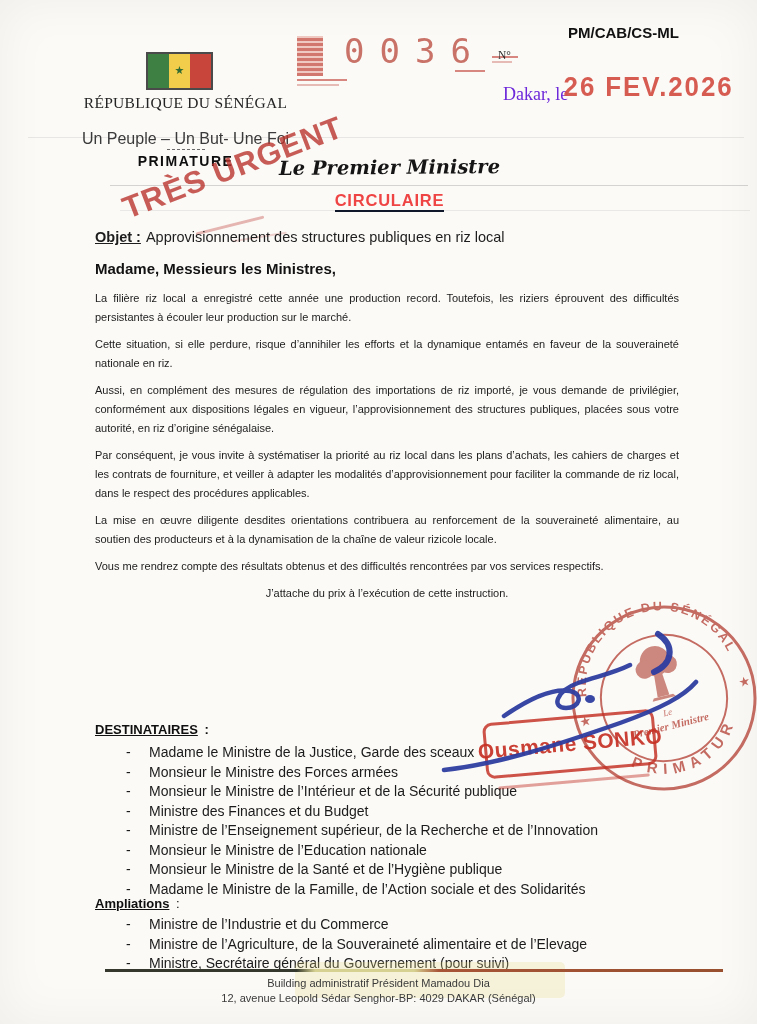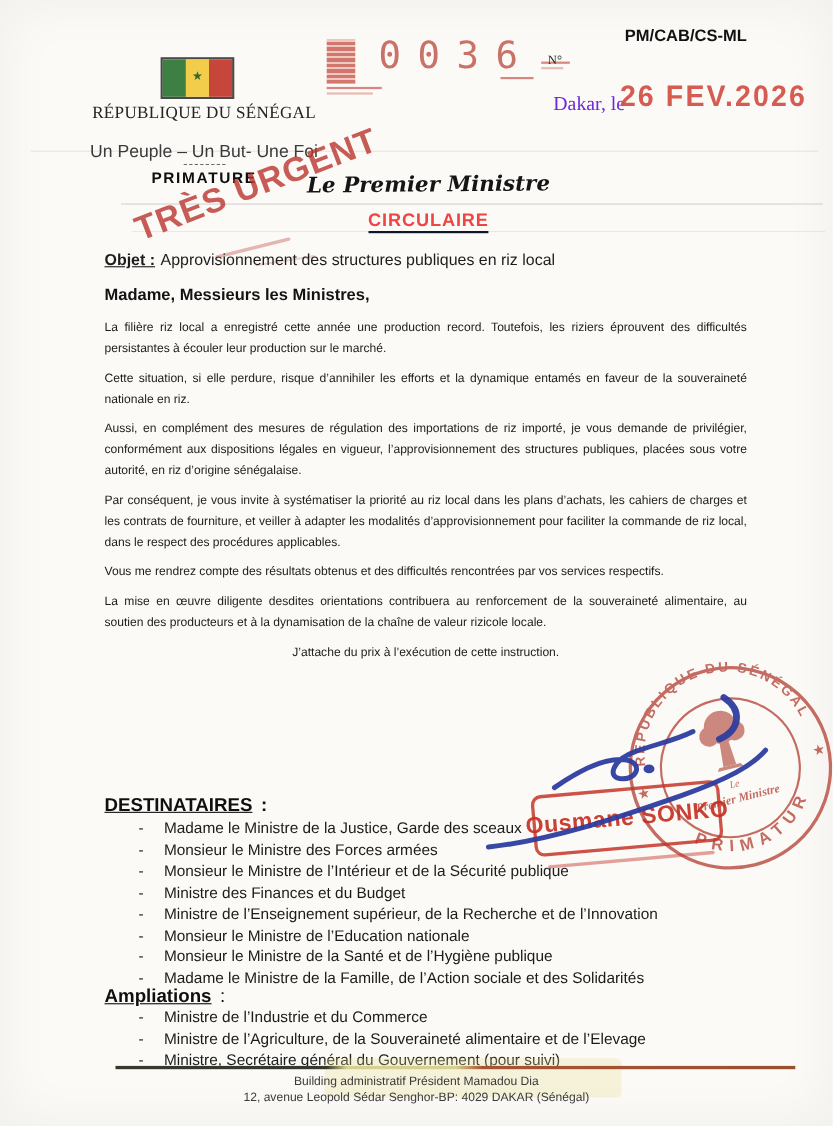--- a/index.html
+++ b/index.html
@@ -42,21 +42,21 @@
      border-bottom:2px solid #0f172a;padding-bottom:1px;}
   
   .objet{left:95px;top:229px;width:584px;font-size:14.5px;}
   .bold-u{font-weight:bold;text-decoration:underline;}
   .objet .txt{margin-left:5px;}
   .salutation{left:95px;top:260px;font-weight:bold;font-size:15px;color:#121212;}
   .body{left:95px;top:289px;width:584px;font-size:11px;line-height:19px;color:#1c1c1c;}
   .body p{margin:0 0 8px 0;text-align:justify;}
   .body p:last-child{text-align:center;}
   
-  .listlabel{font-size:17px;color:#0f0f0f;}
+  .listlabel{font-size:13px;color:#0f0f0f;}
   .list{width:600px;font-size:14px;color:#1b1b1b;}
   .li{display:flex;line-height:19.5px;}
   .li .dash{padding-left:31px;width:23px;box-sizing:content-box;}
   .li .txt{flex:1;}
   
   .seal{left:566px;top:600px;opacity:.88;transform:rotate(-14deg);z-index:2;}
   .sonko{left:484px;top:716px;width:172px;height:56px;transform:rotate(-5deg);z-index:3;
      border:3.5px solid rgba(196,52,40,.85);border-radius:9px;box-sizing:border-box;
      display:flex;align-items:center;justify-content:center;
      font-size:21px;font-weight:bold;letter-spacing:.5px;color:rgba(198,48,36,.92);white-space:nowrap;}
@@ -118,22 +118,22 @@
     <span class="bold-u">Objet :</span><span class="txt">Approvisionnement des structures publiques en riz local</span>
   </div>
 
   <div class="abs salutation">Madame, Messieurs les Ministres,</div>
 
   <div class="abs body">
     <p>La filière riz local a enregistré cette année une production record. Toutefois, les riziers éprouvent des difficultés persistantes à écouler leur production sur le marché.</p>
     <p>Cette situation, si elle perdure, risque d’annihiler les efforts et la dynamique entamés en faveur de la souveraineté nationale en riz.</p>
     <p>Aussi, en complément des mesures de régulation des importations de riz importé, je vous demande de privilégier, conformément aux dispositions légales en vigueur, l’approvisionnement des structures publiques, placées sous votre autorité, en riz d’origine sénégalaise.</p>
     <p>Par conséquent, je vous invite à systématiser la priorité au riz local dans les plans d’achats, les cahiers de charges et les contrats de fourniture, et veiller à adapter les modalités d’approvisionnement pour faciliter la commande de riz local, dans le respect des procédures applicables.</p>
+    <p>La mise en œuvre diligente desdites orientations contribuera au renforcement de la souveraineté alimentaire, au soutien des producteurs et à la dynamisation de la chaîne de valeur rizicole locale.</p>
     <p>Vous me rendrez compte des résultats obtenus et des difficultés rencontrées par vos services respectifs.</p>
-    <p>La mise en œuvre diligente desdites orientations contribuera au renforcement de la souveraineté alimentaire, au soutien des producteurs et à la dynamisation de la chaîne de valeur rizicole locale.</p>
     <p>J’attache du prix à l’exécution de cette instruction.</p>
   </div>
 
   <svg class="abs seal" width="196" height="196" viewBox="0 0 196 196">
     <defs>
       <path id="arcTop" d="M 23,85 A 75,75 0 1 1 173,85" fill="none"></path>
       <path id="arcBottom" d="M 34,136 A 73,73 0 0 0 162,136" fill="none"></path>
     </defs>
     <circle cx="98" cy="98" r="91" fill="none" stroke="#bd584e" stroke-width="3"></circle>
     <circle cx="98" cy="98" r="63" fill="none" stroke="#bd584e" stroke-width="2"></circle>

